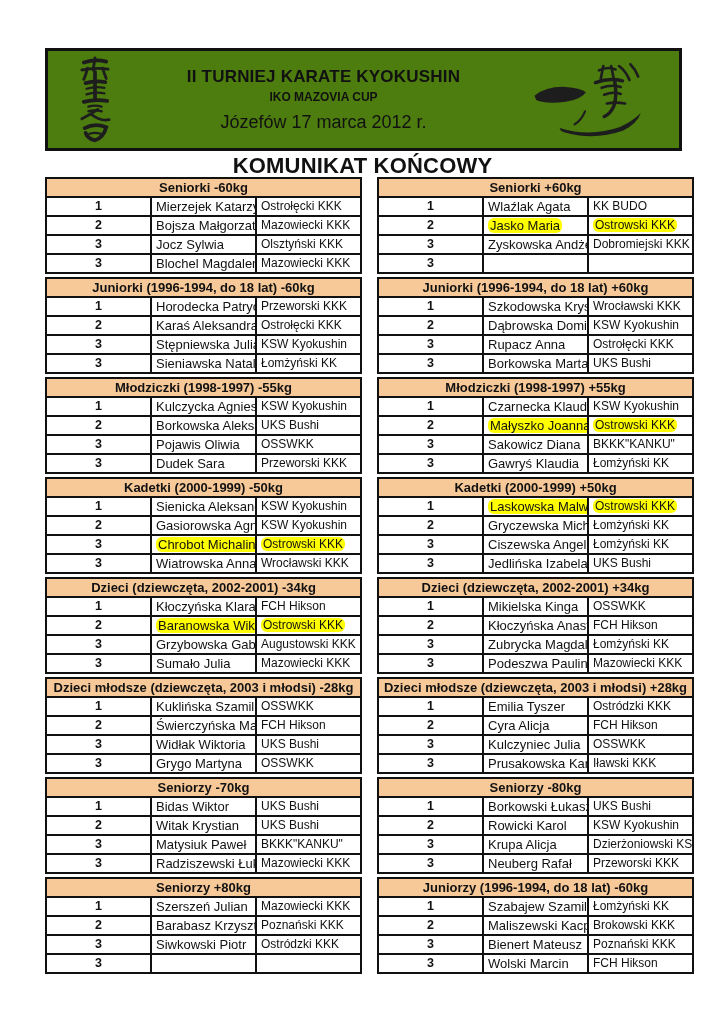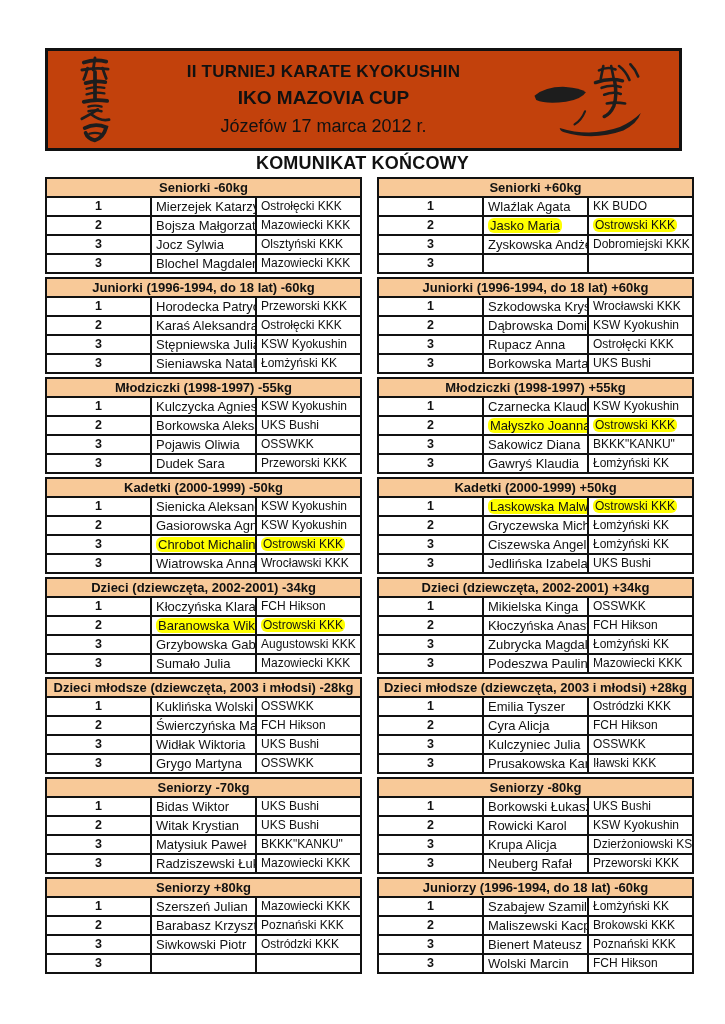--- a/index.html
+++ b/index.html
@@ -9,34 +9,34 @@
     font-family:"Liberation Sans", sans-serif;
     color:#111;
     position:relative;
     overflow:hidden;
   }
   .page { position:absolute; inset:0; background:#fff; }
 
   
   .header-box {
     position:absolute; left:45px; top:48px; width:637px; height:103px;
-    border:3px solid #111; background:#c2410c;
+    border:3px solid #111; background:#4d7c0f;
     display:flex; align-items:center; justify-content:space-between;
     padding:4px 26px;
   }
   .logo { flex:0 0 auto; display:flex; align-items:center; justify-content:center; }
   .title-block { flex:1 1 auto; text-align:center; line-height:1.25; padding:0 6px; }
   .title-l1 { font-weight:bold; font-size:17px; letter-spacing:.2px; }
-  .title-l2 { font-weight:bold; font-size:19px; margin-top:3px; }
+  .title-l2 { font-weight:bold; font-size:12px; margin-top:3px; }
   .title-l3 { font-size:18px; margin-top:6px; }
 
   
   .doc-title {
     position:absolute; top:153px; left:0; width:100%;
-    text-align:center; font-weight:bold; font-size:18px; letter-spacing:.2px;
+    text-align:center; font-weight:bold; font-size:22px; letter-spacing:.2px;
   }
 
   
   .tables {
     position:absolute; top:177px; left:45px; width:710px;
     display:flex; gap:15px;
   }
   .col { width:317px; }
   table.section {
     border-collapse:collapse; width:100%; table-layout:fixed;
@@ -271,21 +271,21 @@
 
   <table class="section">
     <thead>
       <tr>
         <th class="cat" colspan="3">Dzieci młodsze (dziewczęta, 2003 i młodsi) -28kg</th>
       </tr>
     </thead>
     <tbody>
             <tr>
               <td class="place">1</td>
-              <td class="name">Kuklińska Wolski</td>
+              <td class="name">Kuklińska Szamil</td>
               <td class="club">OSSWKK</td>
             </tr>
             <tr>
               <td class="place">2</td>
               <td class="name">Świerczyńska Marta</td>
               <td class="club">FCH Hikson</td>
             </tr>
             <tr>
               <td class="place">3</td>
               <td class="name">Widłak Wiktoria</td>

